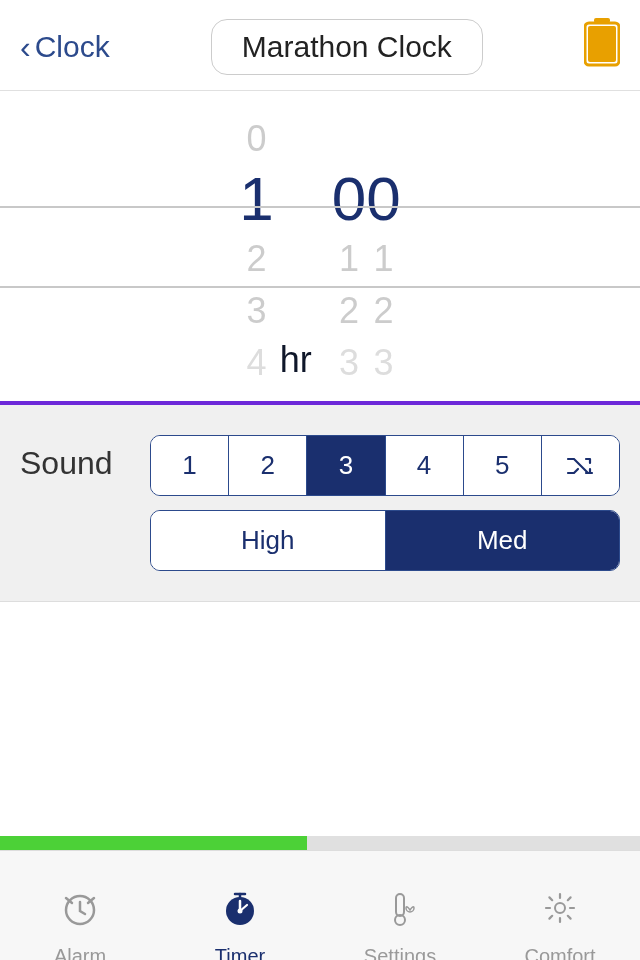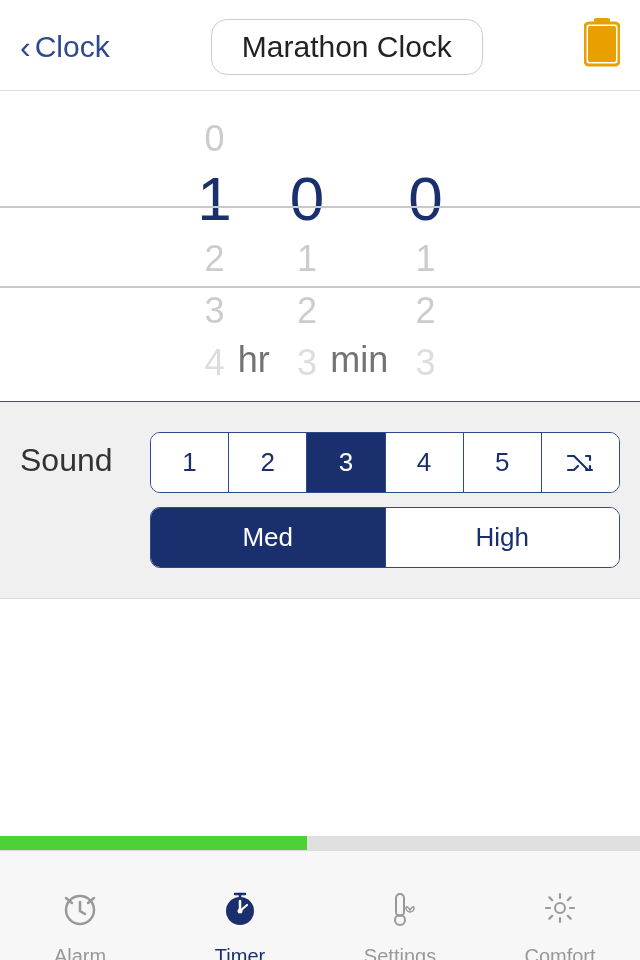--- a/index.html
+++ b/index.html
@@ -49,21 +49,21 @@
       color: #e8a000;
     }
 
     
     .sound-section {
       background: #f0f0f0;
       padding: 30px 20px;
       display: flex;
       align-items: flex-start;
       gap: 30px;
-      border-top: 1px solid #6d28d9;
+      border-top: 4px solid #6d28d9;
       border-bottom: 1px solid #ddd;
     }
     .sound-label {
       font-size: 32px;
       color: #333;
       padding-top: 10px;
       min-width: 100px;
     }
     .sound-controls {
       flex: 1;
@@ -191,21 +191,21 @@
     }
     .num-selected {
       font-size: 62px;
       color: #1a2f6e;
       font-weight: 500;
       line-height: 1.1;
     }
 
     .unit-label {
       font-size: 36px;
-      color: #737373;
+      color: #0f172a;
       margin-left: 6px;
       margin-right: 20px;
       align-self: flex-end;
       padding-bottom: 8px;
     }
   </style>
 </head>
 <body>
 
 <div class="header">
@@ -242,21 +242,20 @@
   </div>
 
   <div style="display:flex;align-items:center;">
     <div class="col-nums">
       <div class="num-ghost" style="visibility:hidden;">0</div>
       <div class="num-selected">0</div>
       <div class="num-ghost">1</div>
       <div class="num-ghost">2</div>
       <div class="num-ghost faded">3</div>
     </div>
-    <div class="unit-label">min</div>
   </div>
 
   <div style="display:flex;align-items:center;">
     <div class="col-nums">
       <div class="num-ghost" style="visibility:hidden;">0</div>
       <div class="num-selected">0</div>
       <div class="num-ghost">1</div>
       <div class="num-ghost">2</div>
       <div class="num-ghost faded">3</div>
     </div>
@@ -277,22 +276,22 @@
         <svg width="28" height="22" viewBox="0 0 28 22" fill="none">
           <path d="M2 4h6l14 14h4" stroke="#1a2f6e" stroke-width="2.2" stroke-linecap="round"></path>
           <path d="M20 4h4v4" stroke="#1a2f6e" stroke-width="2.2" stroke-linecap="round" stroke-linejoin="round"></path>
           <path d="M24 14v4h-4" stroke="#1a2f6e" stroke-width="2.2" stroke-linecap="round" stroke-linejoin="round"></path>
           <path d="M2 18h6L12 14" stroke="#1a2f6e" stroke-width="2.2" stroke-linecap="round"></path>
         </svg>
       </button>
     </div>
 
     <div class="sound-row">
+      <button class="sound-btn">High</button>
       <button class="sound-btn active">Med</button>
-      <button class="sound-btn">High</button>
     </div>
   </div>
 </div>
 
 <div style="background:#fff;height:180px;"></div>
 
 <div class="progress-bar-area">
   <div class="progress-bar-fill"></div>
 </div>
 

